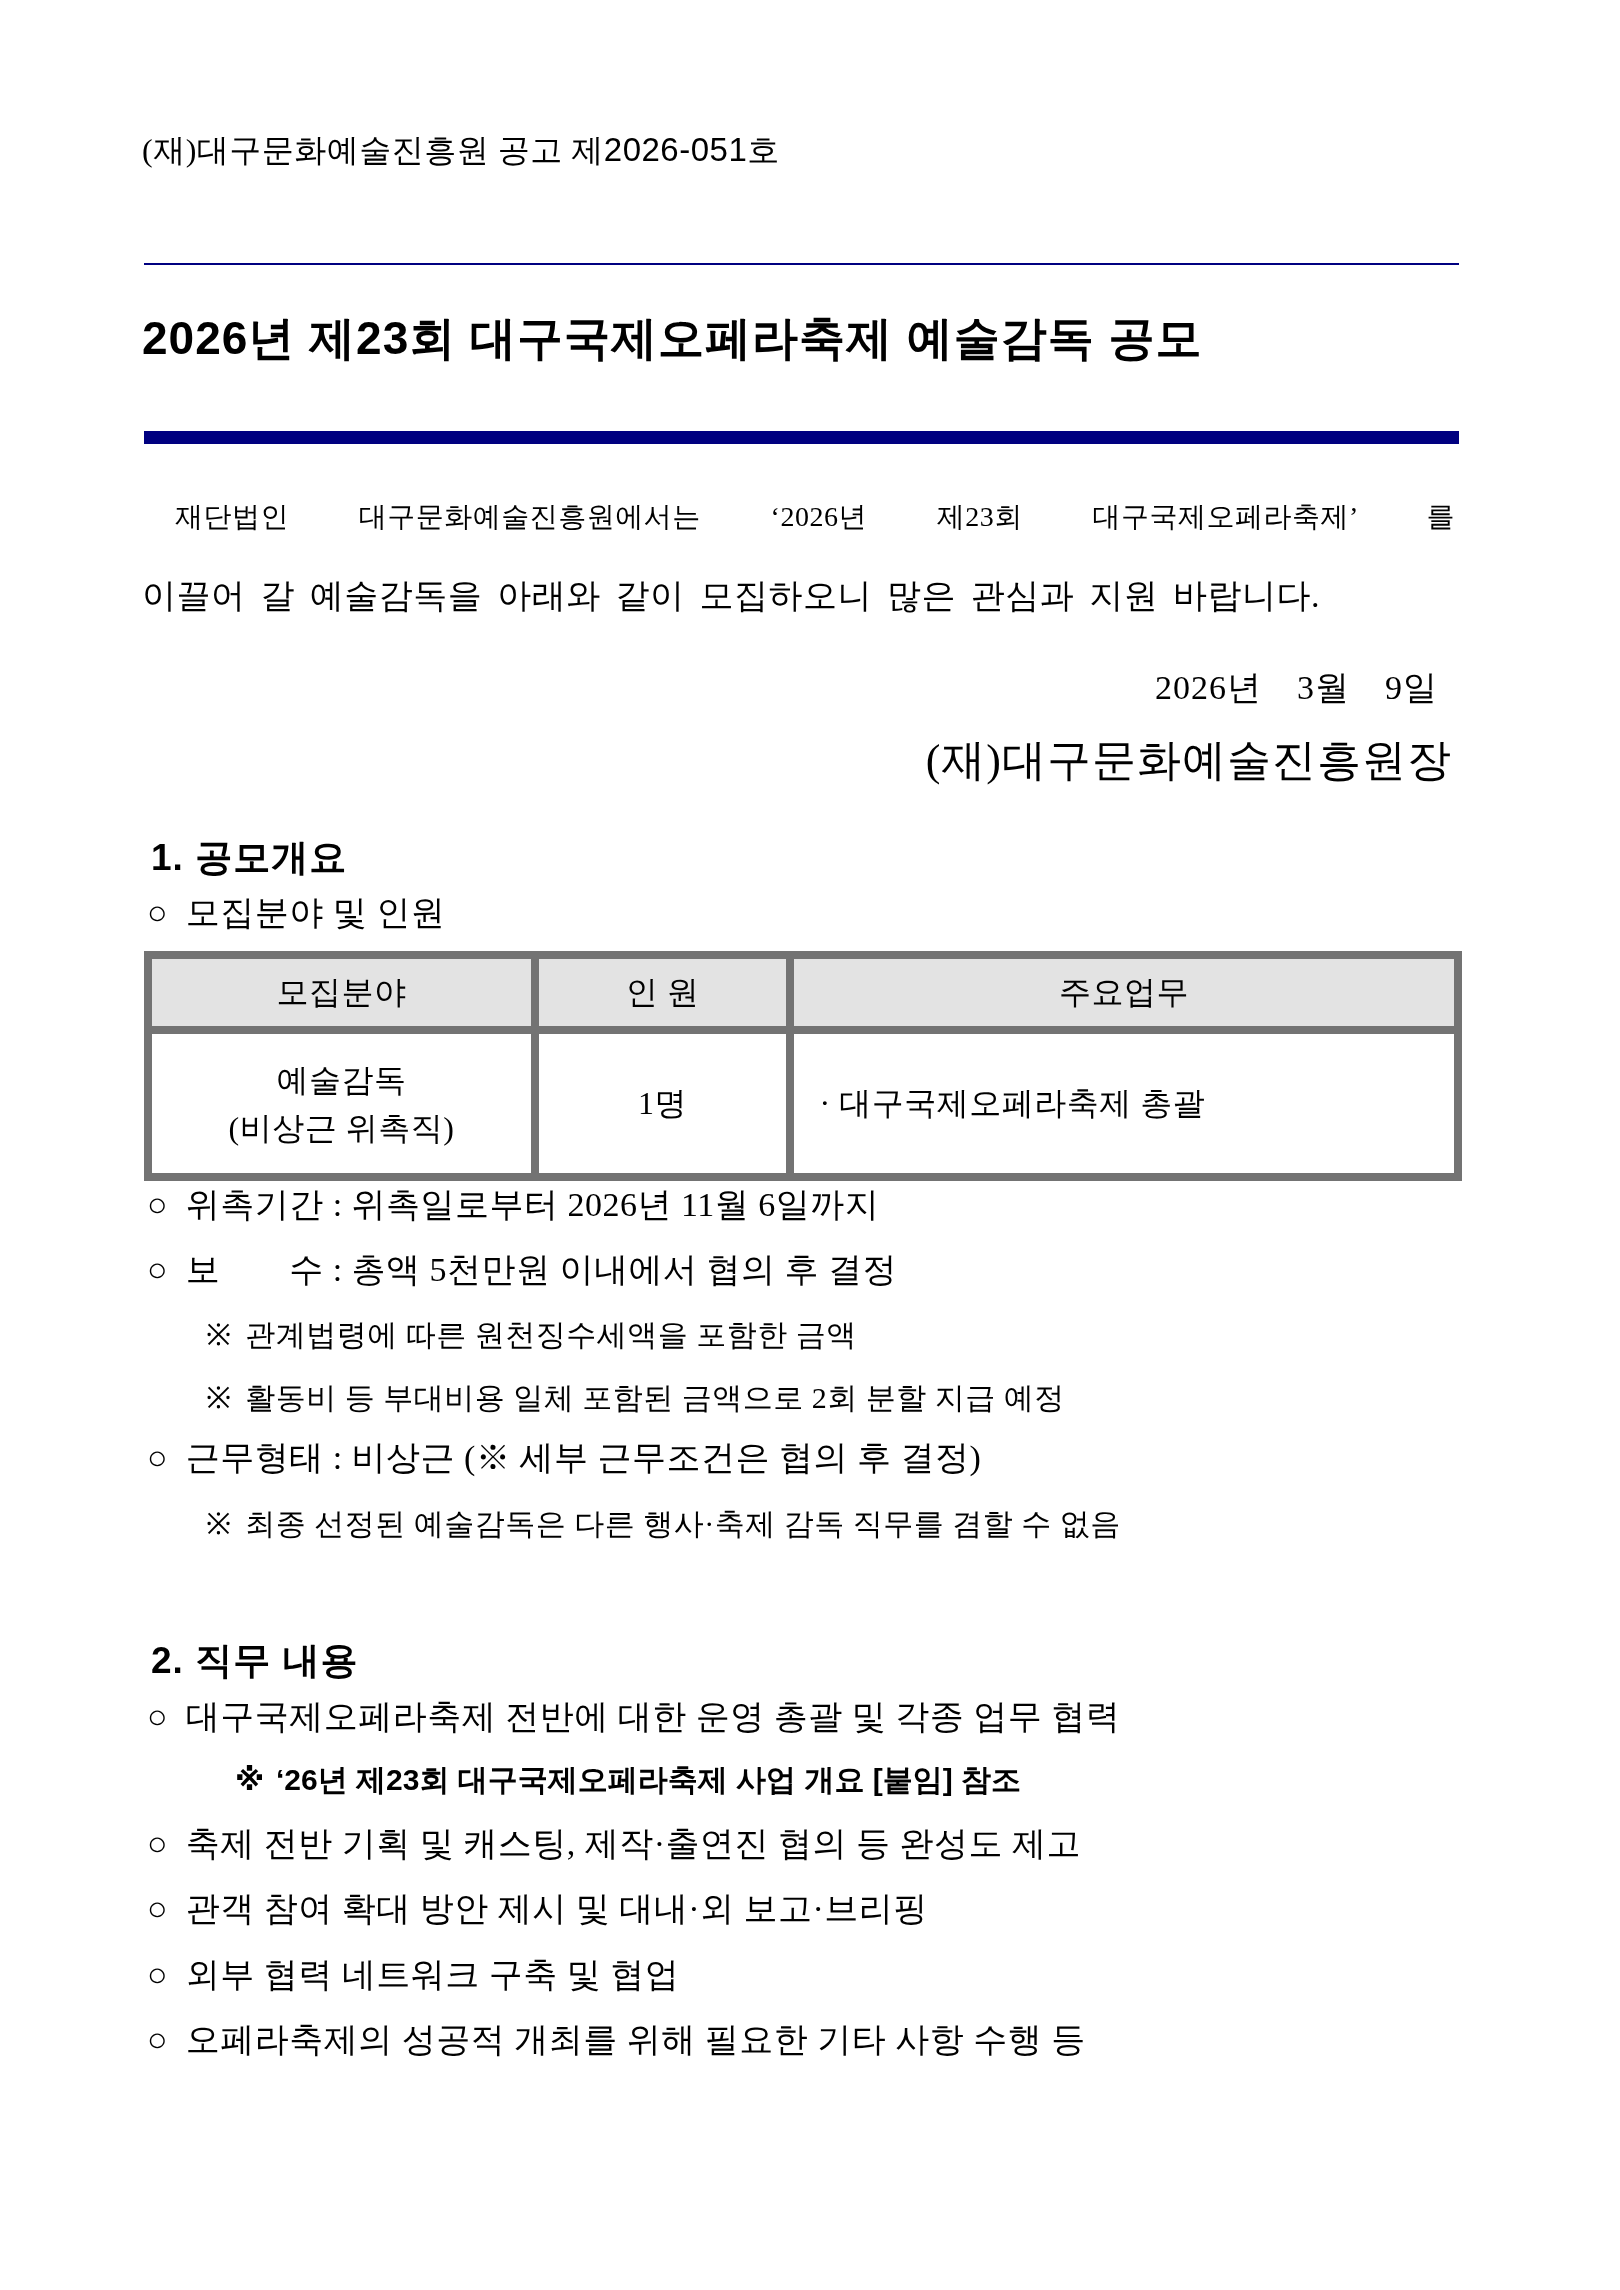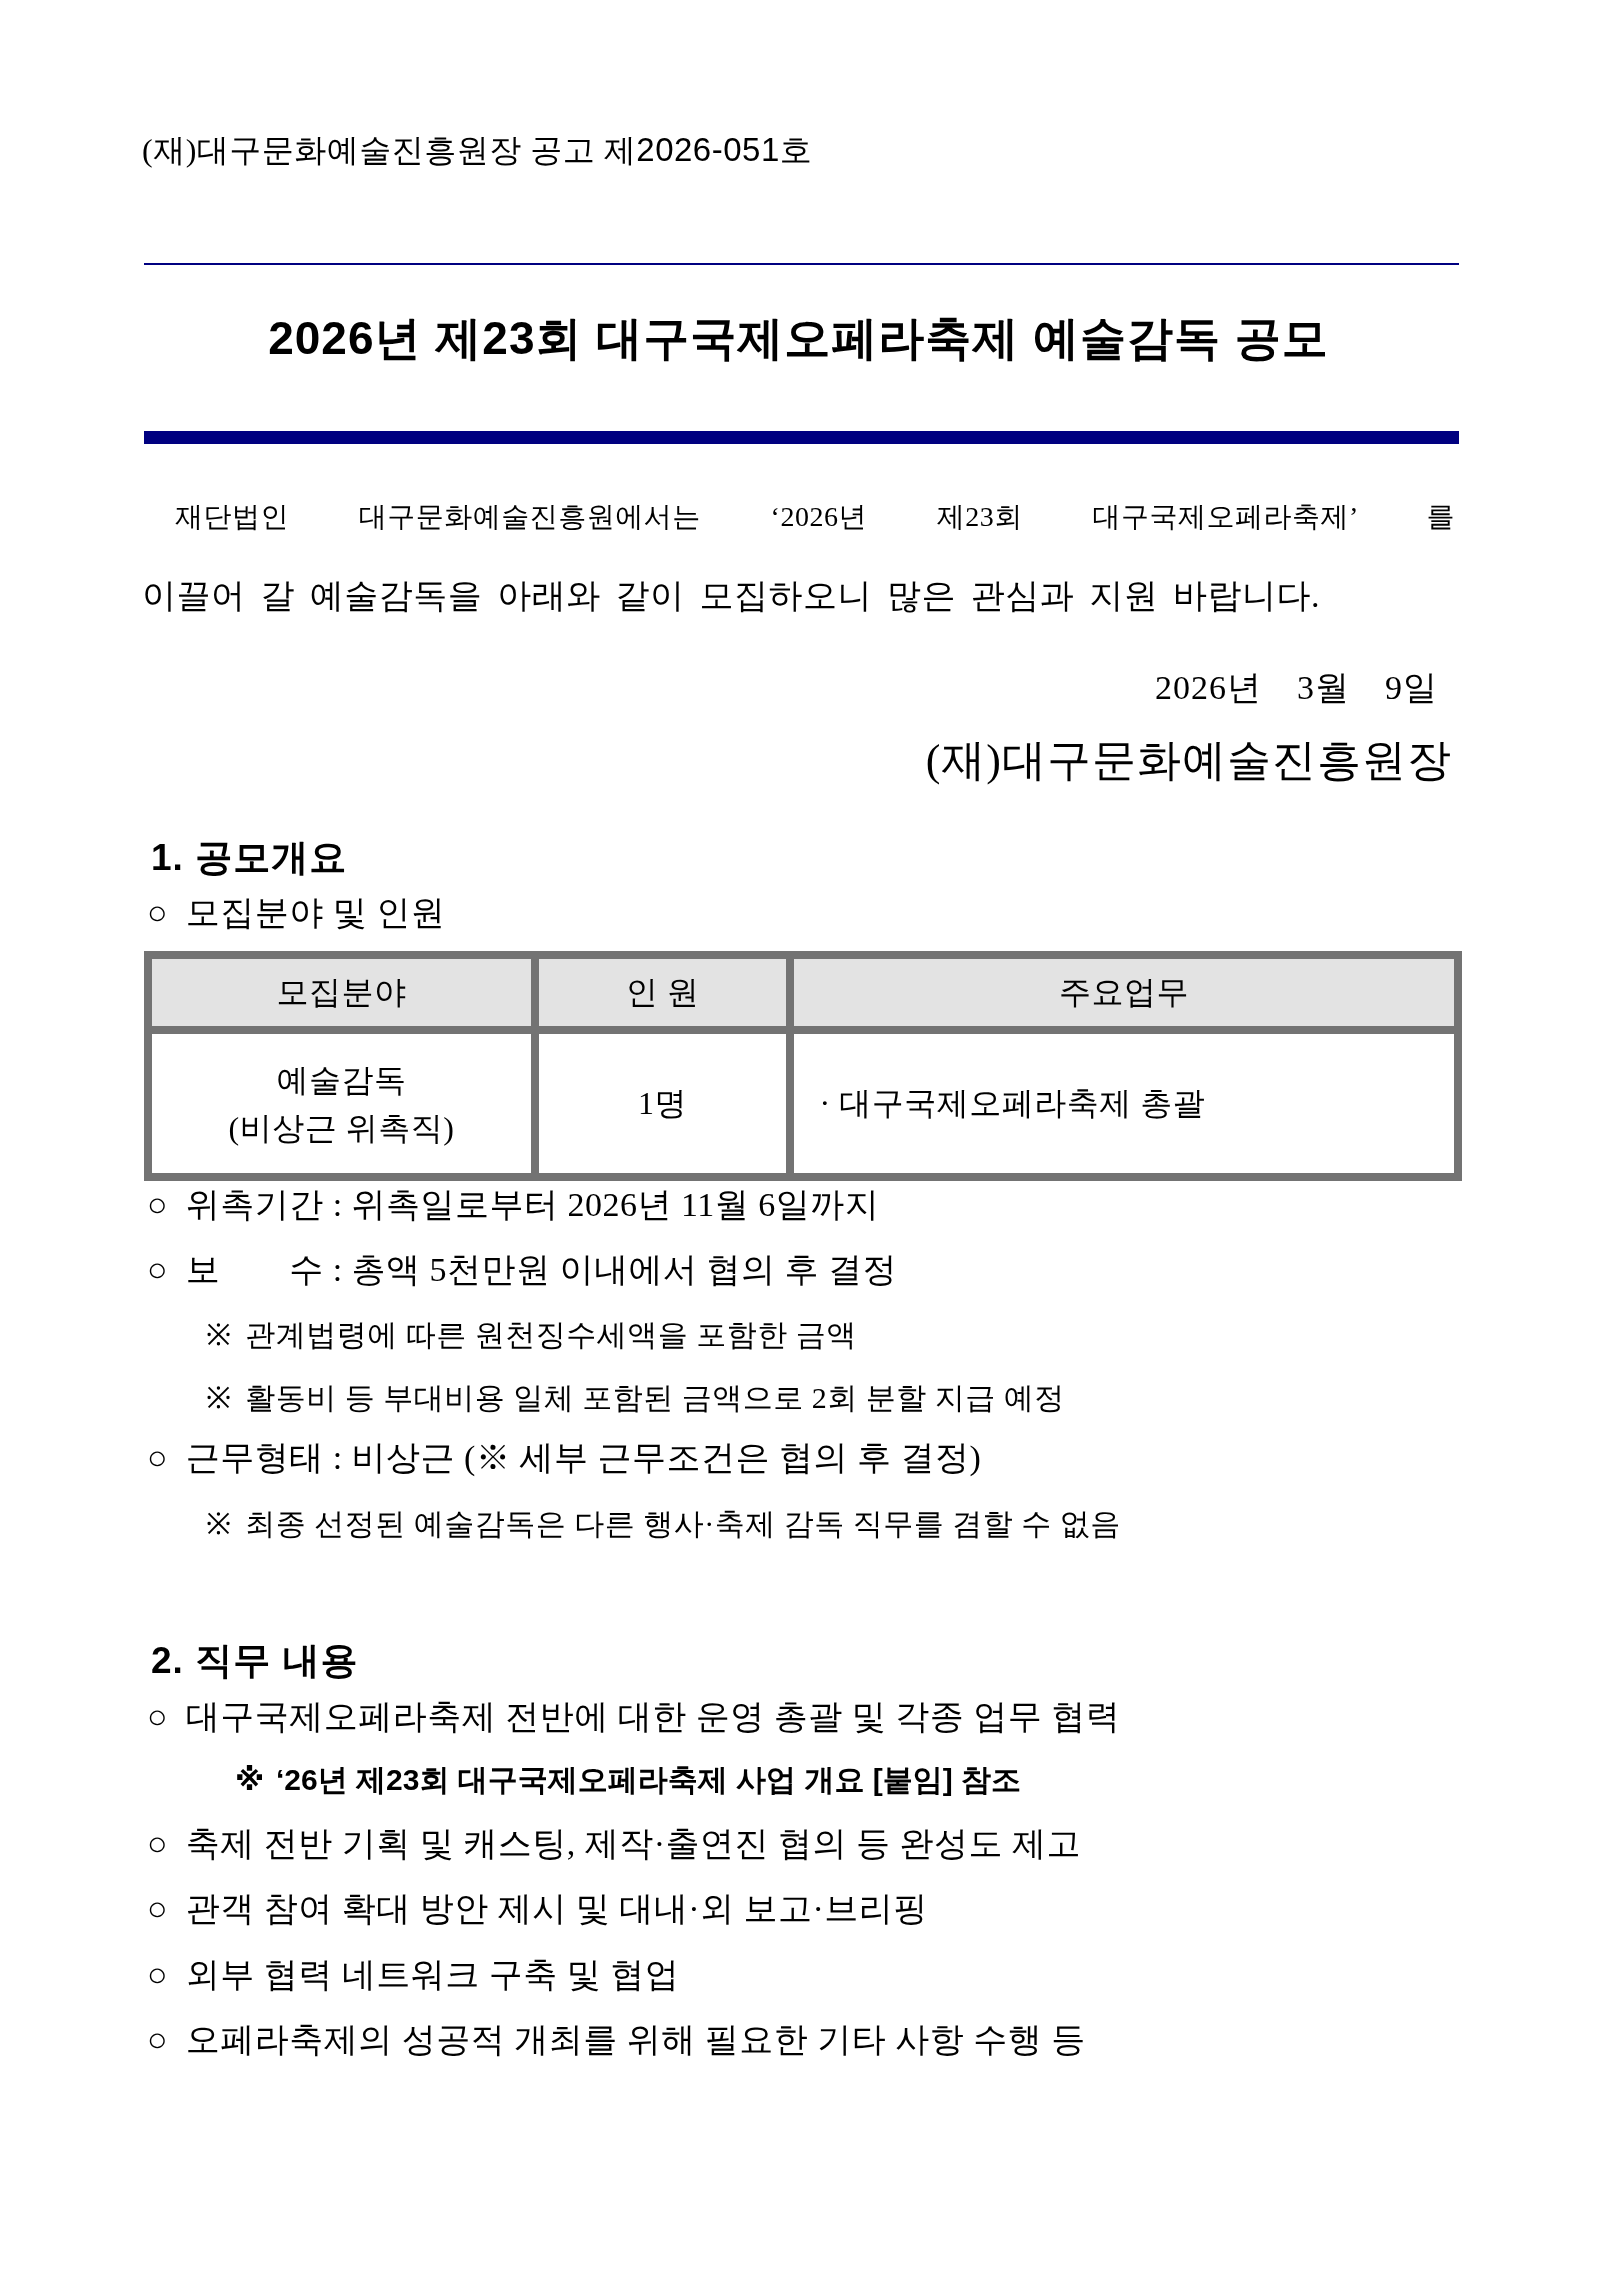--- a/index.html
+++ b/index.html
@@ -12,21 +12,21 @@
     overflow:hidden;
   }
   .abs{position:absolute;}
   
   .doc-number{left:142px;top:129px;font-size:32px;letter-spacing:0.5px;white-space:nowrap;}
   .doc-number .num{font-family:"Liberation Sans","DejaVu Sans",sans-serif;font-weight:400;font-size:33px;}
   .rule-thin{left:144px;top:263px;width:1315px;height:2px;background:var(--rule-navy,#000080);}
   
   .title{
     left:142px;top:308px;width:1313px;margin:0;
-    text-align:center;
+    text-align:left;
     font-family:"Liberation Sans","DejaVu Sans",sans-serif;
     font-weight:800;font-size:46px;letter-spacing:1px;white-space:nowrap;
   }
   .rule-thick{left:144px;top:431px;width:1315px;height:12.7px;background:var(--accent-navy,#000080);}
   
   .intro1{left:142px;top:498px;width:1313px;margin:0;font-size:28px;letter-spacing:0.5px;
           text-indent:33px;text-align:justify;text-align-last:justify;word-break:keep-all;}
   .intro2{left:142px;top:573px;width:1313px;margin:0;font-size:34px;letter-spacing:0.5px;
           word-spacing:5.9px;word-break:keep-all;}
   .date-line{left:142px;top:665px;width:1296px;text-align:right;font-size:34px;letter-spacing:1px;}
@@ -62,21 +62,21 @@
   .recruit-table td{height:137px;}
   .recruit-table .cell-field div{line-height:1.5;}
   .recruit-table .cell-duty{text-align:left;padding-left:25.5px;}
 </style>
 </head>
 <body>
 
 <div class="page">
 
   <div class="abs doc-number">
-    <span>(재)대구문화예술진흥원장 공고 제</span><span class="num">2026-051</span><span>호</span>
+    <span>(재)대구문화예술진흥원 공고 제</span><span class="num">2026-051</span><span>호</span>
   </div>
 
   <div class="abs rule-thin"></div>
 
   <h1 class="abs title">2026년 제23회 대구국제오페라축제 예술감독 공모</h1>
 
   <div class="abs rule-thick"></div>
 
   <p class="abs intro1">재단법인 대구문화예술진흥원에서는 ‘2026년 제23회 대구국제오페라축제’ 를</p>
   <p class="abs intro2">이끌어 갈 예술감독을 아래와 같이 모집하오니 많은 관심과 지원 바랍니다.</p>

